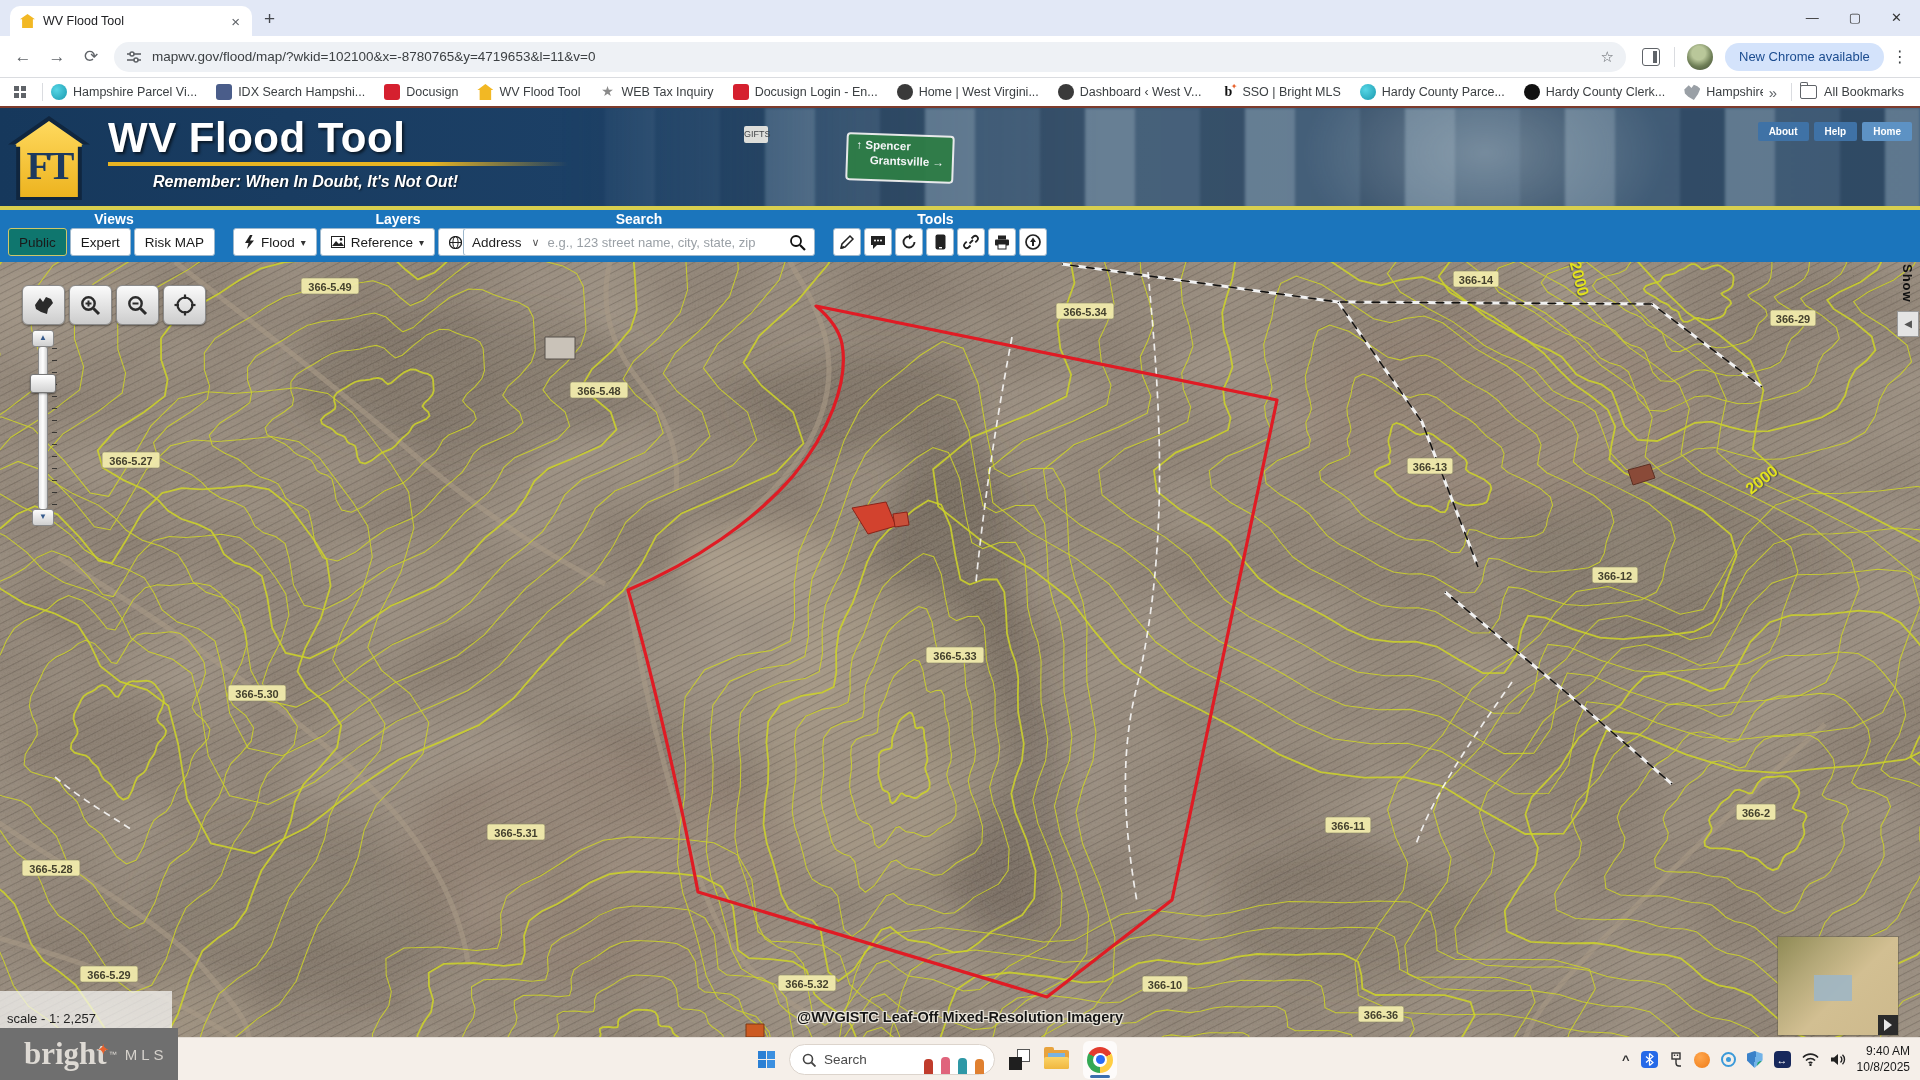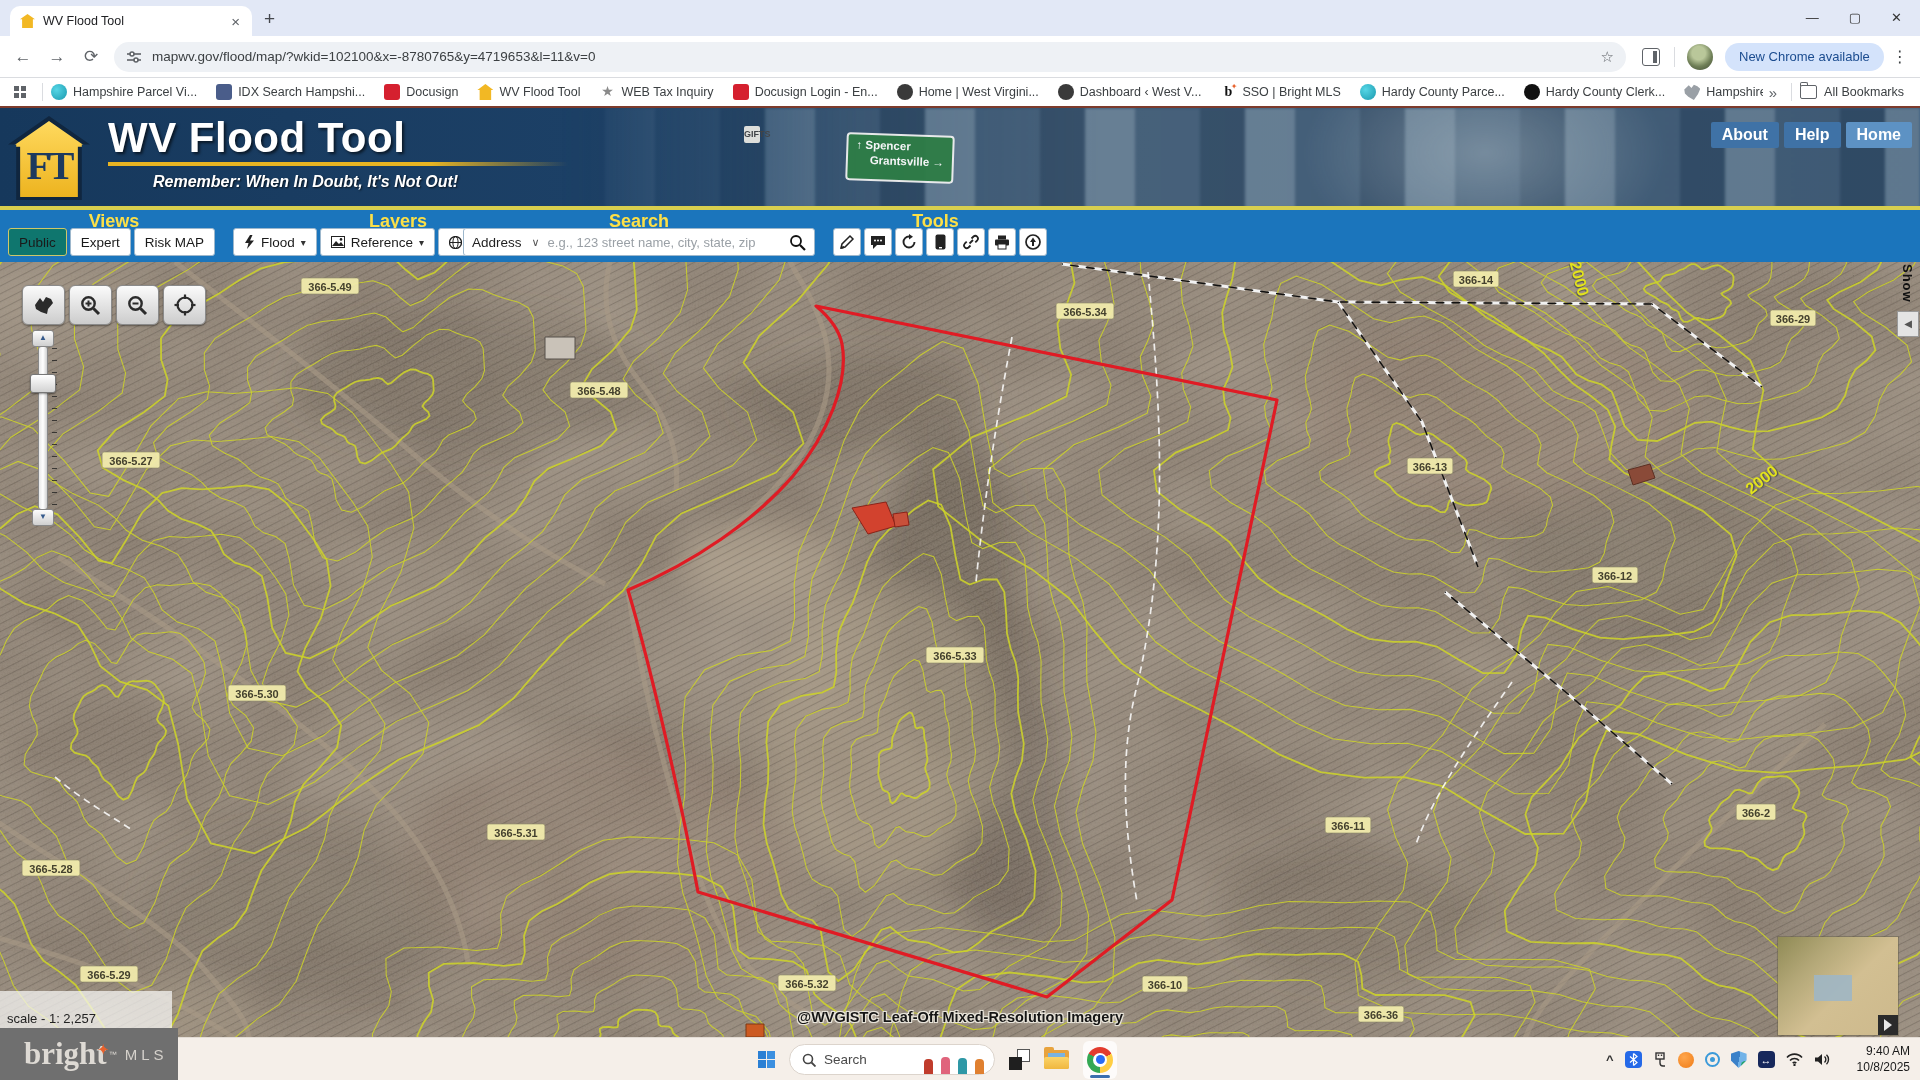--- a/index.html
+++ b/index.html
@@ -60,31 +60,31 @@
       linear-gradient(90deg,rgba(40,65,90,0),rgba(120,140,158,.45) 40%,rgba(75,100,126,.5));
     filter:blur(1.5px);
     -webkit-mask-image:linear-gradient(90deg,transparent,#000 22%);mask-image:linear-gradient(90deg,transparent,#000 22%);}
   #logo-house-outer{position:absolute;left:8px;top:8px;width:82px;height:84px;background:#10263f;clip-path:polygon(50% 0,100% 34%,90% 34%,90% 100%,10% 100%,10% 34%,0 34%);}
   #logo-house{position:absolute;left:4px;top:5px;width:74px;height:76px;background:linear-gradient(#ffd95e,#edb31f);clip-path:polygon(50% 0,100% 34%,89% 34%,89% 100%,11% 100%,11% 34%,0 34%);display:flex;align-items:flex-end;justify-content:center;}
   #logo-monogram{font-family:"Liberation Serif",serif;font-weight:bold;font-size:40px;color:#1d3a5e;line-height:62px;letter-spacing:-3px;}
   #headtitle{position:absolute;left:108px;top:8px;}
   #headtitle .t{font-size:42px;font-weight:bold;color:#fff;text-shadow:2px 2px 3px rgba(0,0,0,.6);letter-spacing:.5px;line-height:44px;}
   #headtitle .rule{width:460px;height:4px;margin-top:2px;background:linear-gradient(90deg,#e8b422,#e8b422 70%,rgba(232,180,34,0));}
   #headtitle .tag{margin-top:7px;margin-left:45px;font-size:16px;font-style:italic;font-weight:bold;color:#fff;text-shadow:1px 1px 2px rgba(0,0,0,.7);}
-  #gifts-sign{position:absolute;left:744px;top:18px;width:16px;height:17px;background:#f2efe8;color:#444;font-size:9px;font-weight:bold;text-align:center;line-height:17px;border-radius:2px;opacity:.9;}
+  #gifts-sign{position:absolute;left:744px;top:18px;width:24px;height:17px;background:#f2efe8;color:#444;font-size:9px;font-weight:normal;text-align:center;line-height:17px;border-radius:2px;opacity:.9;}
   #road-sign{position:absolute;left:846px;top:26px;width:108px;height:48px;background:#2e7d46;border:2px solid #f0f0f0;border-radius:4px;transform:rotate(2deg);color:#fff;font-size:11.5px;font-weight:bold;padding:4px 8px;box-sizing:border-box;opacity:.95;}
   #road-sign .l2{text-align:right;margin-top:3px;}
   #headnav{position:absolute;right:8px;top:14px;display:flex;gap:5px;}
-  .hbtn{background:#3f72a6;color:#fff;font-size:16px;font-weight:bold;padding:4px 11px;border-radius:2px;}
+  .hbtn{background:#3f72a6;color:#fff;font-size:10px;font-weight:bold;padding:4px 11px;border-radius:2px;}
   .hbtn.active{background:#5d92c4;}
 
   
   #bluebar{position:absolute;left:0;top:210px;width:1920px;height:52px;background:#1b75bc;}
   .group{position:absolute;top:0;height:52px;}
-  .gl{position:absolute;top:1px;width:100%;text-align:center;color:#fde047;font-size:18px;font-weight:bold;}
+  .gl{position:absolute;top:1px;width:100%;text-align:center;color:#ffffff;font-size:14px;font-weight:bold;}
   .grow{position:absolute;top:18px;left:0;display:flex;gap:3px;}
   .tbtn{background:#fff;border:1px solid #9db7cc;border-radius:3px;height:28px;display:flex;align-items:center;padding:0 10px;font-size:13.5px;color:#1a1a1a;box-sizing:border-box;white-space:nowrap;}
   .tbtn.active{background:#0f766e;border-color:#cfc76a;}
   .tbtn .mini{margin-right:6px;display:flex;}
   .caret{margin-left:6px;font-size:10px;color:#333;}
   #searchbar{background:#fff;border:1px solid #9db7cc;border-radius:3px;height:28px;display:flex;align-items:center;padding:0 8px;box-sizing:border-box;width:352px;}
   #addrlbl{font-size:13.5px;color:#222;}
   #addrcaret{font-size:11px;color:#555;margin:0 6px 0 10px;}
   #floodsearch{border:none;outline:none;flex:1;font-size:13px;color:#333;font-family:"Liberation Sans",sans-serif;background:transparent;}
   #floodsearch::placeholder{color:#9aa0a6;}
@@ -141,21 +141,21 @@
   #chromeline{position:absolute;left:7px;bottom:1px;width:20px;height:3px;border-radius:2px;background:#3b6fae;}
   #tbtray{position:absolute;right:10px;top:0;height:43px;display:flex;align-items:center;gap:11px;}
   .trayglyph{font-size:13px;color:#333;font-weight:bold;}
   #bt-ic{width:17px;height:17px;border-radius:4px;background:#2569e8;display:flex;align-items:center;justify-content:center;}
   #avast-ic{width:16px;height:16px;border-radius:50%;background:radial-gradient(circle at 38% 32%,#ffa64d,#ef7c17);}
   #target-ic{width:15px;height:15px;border-radius:50%;border:2.5px solid #3b9ad9;box-sizing:border-box;display:flex;align-items:center;justify-content:center;}
   #target-ic::before{content:"";width:5px;height:5px;border-radius:50%;background:#3b9ad9;}
   #defender-ic{width:16px;height:17px;background:linear-gradient(100deg,#3a81c9 50%,#72b3e8 50%);clip-path:polygon(50% 0,100% 16%,100% 55%,50% 100%,0 55%,0 16%);position:relative;}
   #defbadge{width:9px;height:9px;border-radius:50%;background:#21a366;color:#fff;font-size:7px;line-height:9px;text-align:center;position:absolute;right:-3px;bottom:-2px;}
   #tv-ic{width:17px;height:17px;border-radius:4px;background:#17285c;color:#fff;font-size:11px;font-weight:bold;display:flex;align-items:center;justify-content:center;}
-  #clock{text-align:right;font-size:12px;color:#1a1a1a;line-height:1.3;margin-left:16px;}
+  #clock{text-align:right;font-size:12px;color:#1a1a1a;line-height:1.3;margin-left:0;}
 </style>
 </head>
 <body>
 
 <div id="app">
 
   <div id="tabstrip">
     <div id="tab">
       <span class="fav-house"></span>
       <span class="title">WV Flood Tool</span>

